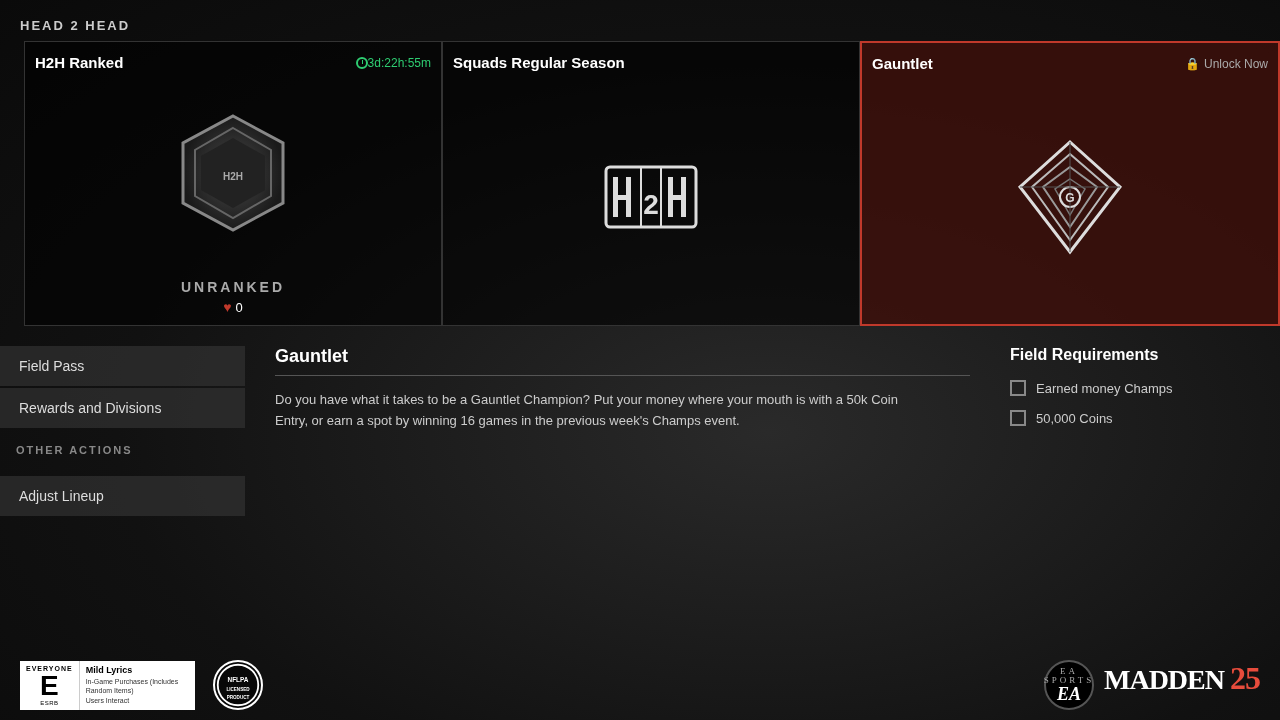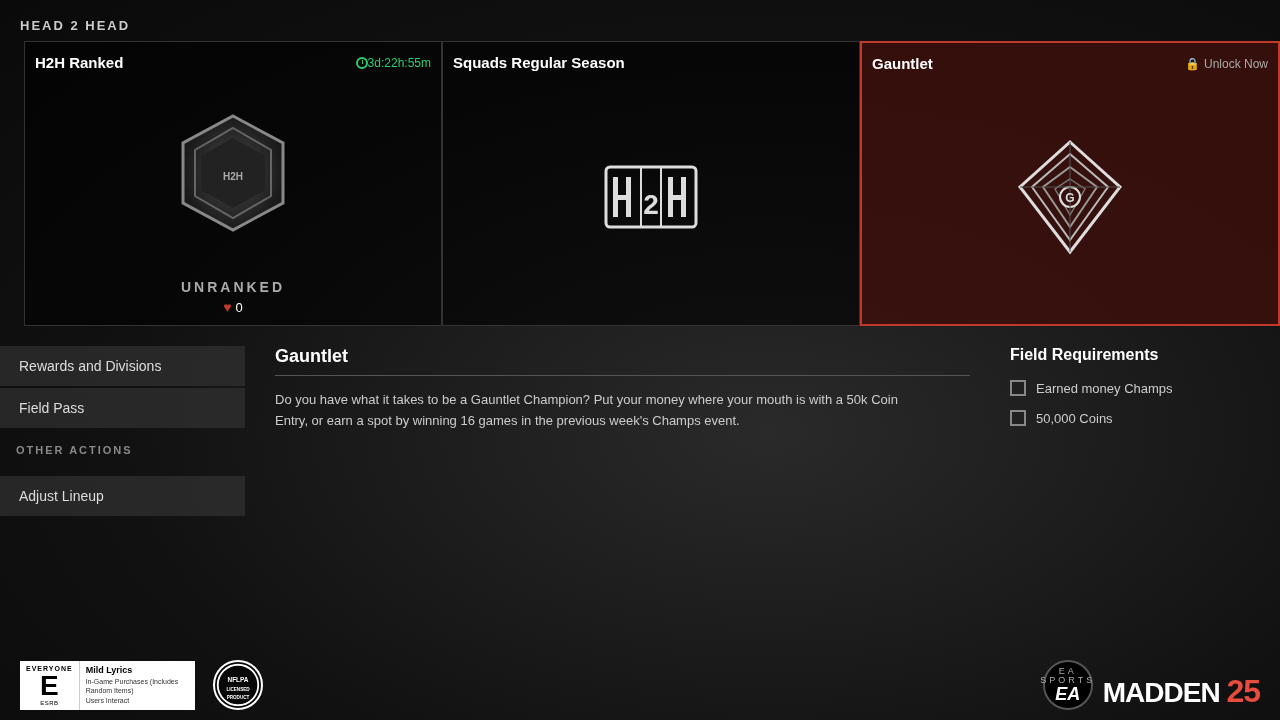--- a/index.html
+++ b/index.html
@@ -349,22 +349,23 @@
       justify-content: center;
       font-size: 7px;
       font-weight: bold;
       text-align: center;
       color: #fff;
       background: rgba(0,0,0,0.5);
     }
 
     .ea-logo-area {
       display: flex;
-      align-items: flex-end;
+      align-items: flex-start;
       gap: 10px;
+      font-family: Liberation Serif, serif;
     }
 
     .ea-circle {
       width: 50px;
       height: 50px;
       background: #000;
       border-radius: 50%;
       display: flex;
       align-items: center;
       justify-content: center;
@@ -490,24 +491,24 @@
         </svg>
       </div>
     </div>
 
   </div>
 
   <div class="bottom-section">
 
     <div class="sidebar">
       <div class="sidebar-item">
+        <span>Field Pass</span>
+      </div>
+      <div class="sidebar-item">
         <span>Rewards and Divisions</span>
-      </div>
-      <div class="sidebar-item">
-        <span>Field Pass</span>
       </div>
       <div class="sidebar-section-label">OTHER ACTIONS</div>
       <div class="sidebar-item">
         <span>Adjust Lineup</span>
       </div>
     </div>
 
     <div class="main-content">
       <div class="gauntlet-title">Gauntlet</div>
       <div class="gauntlet-divider"></div>

